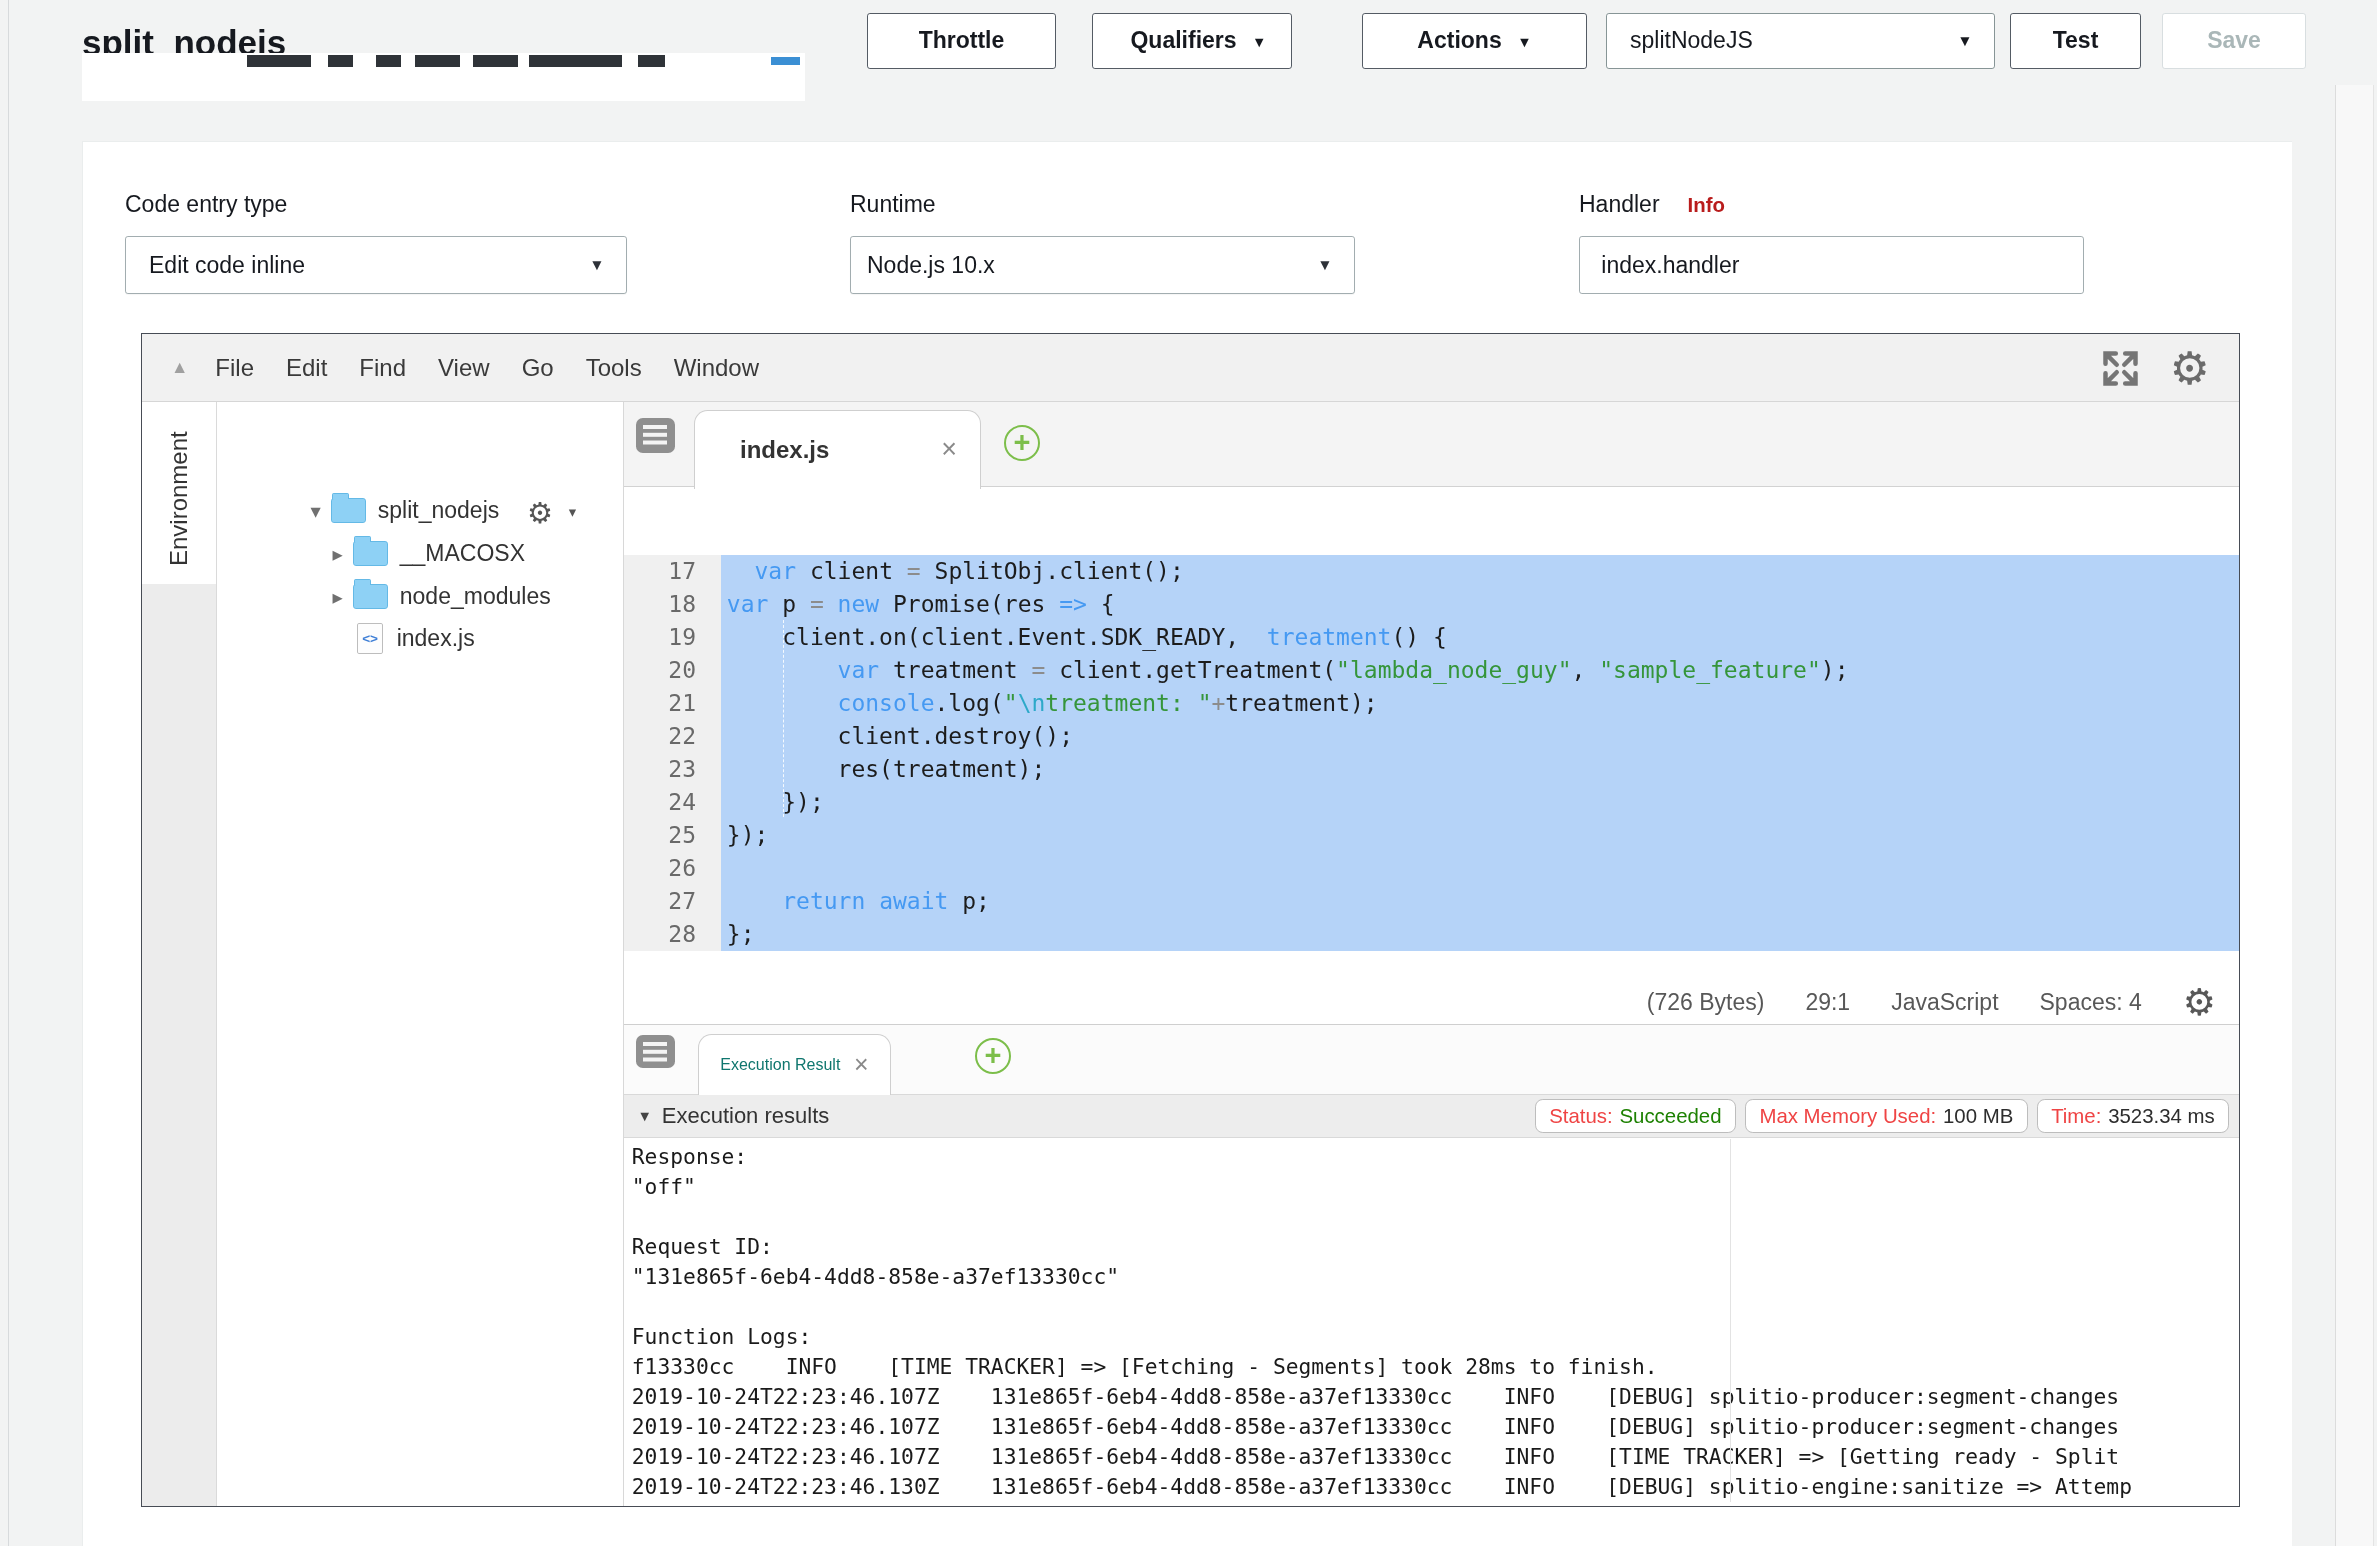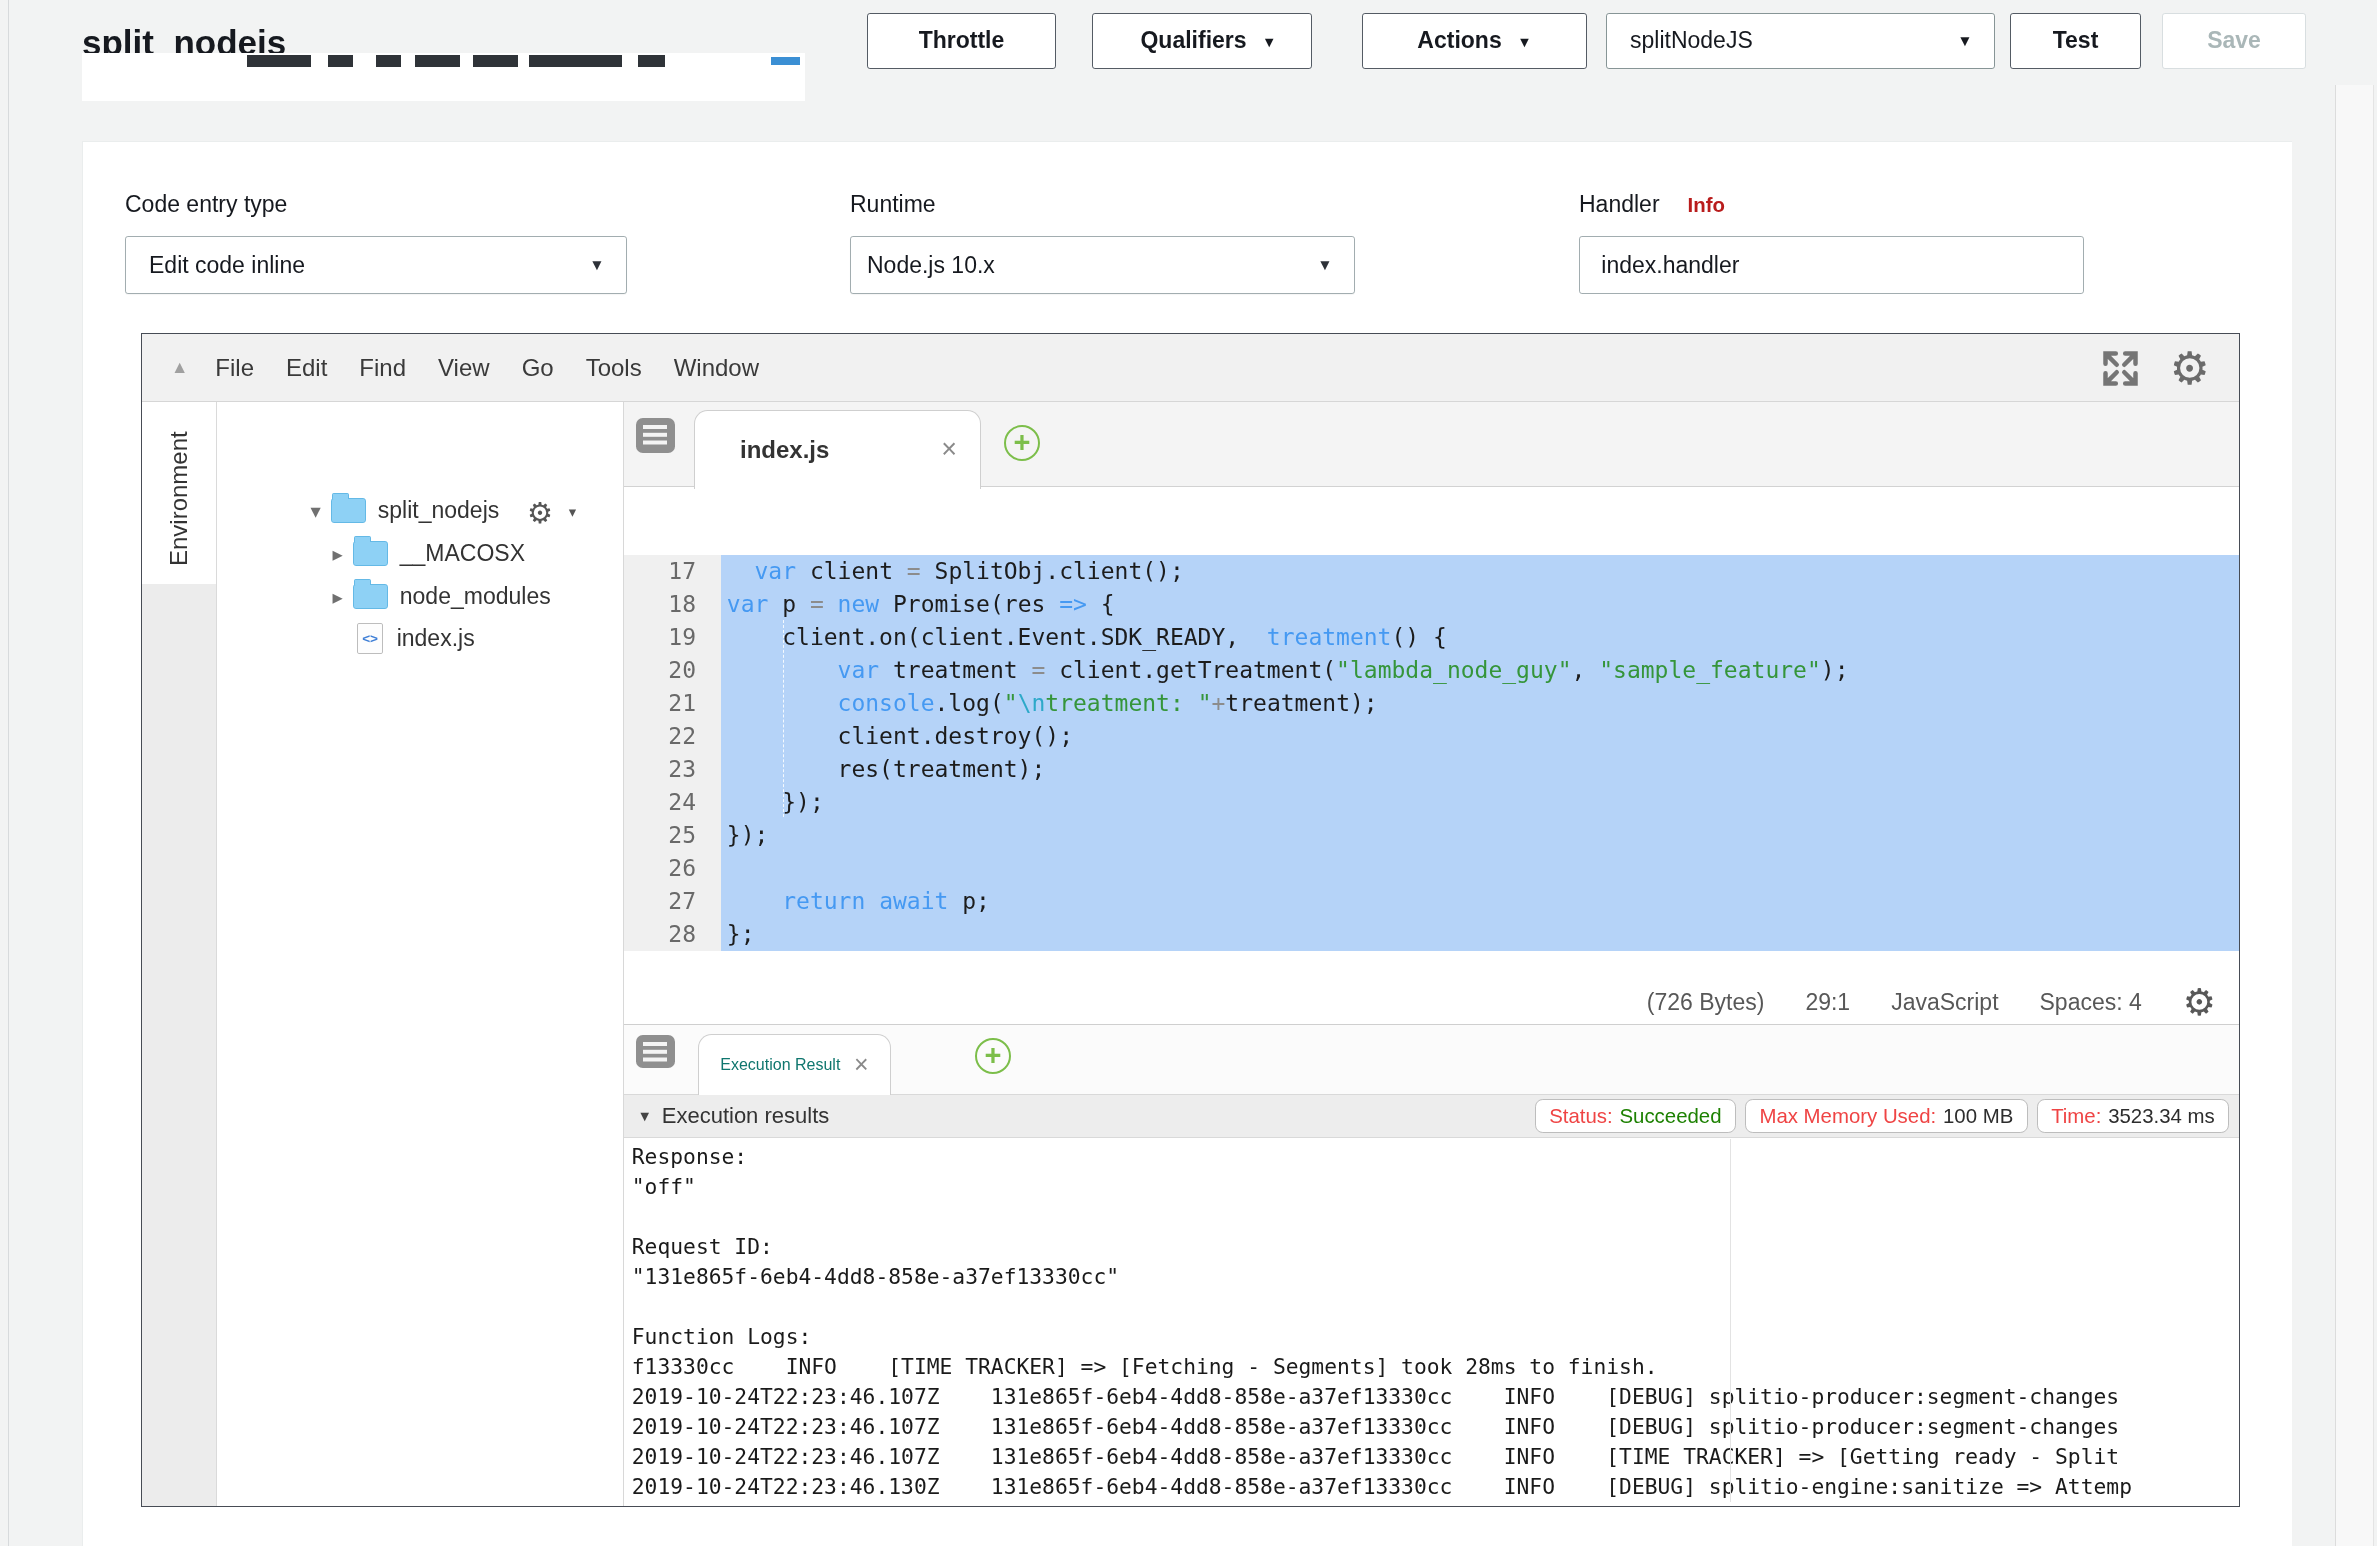--- a/index.html
+++ b/index.html
@@ -131,21 +131,21 @@
     <div class="frag" style="left:333px;width:45px;"></div>
     <div class="frag" style="left:391px;width:45px;"></div>
     <div class="frag" style="left:447px;width:93px;"></div>
     <div class="frag" style="left:556px;width:27px;"></div>
     <div class="frag blue" style="left:689px;width:29px;"></div>
   </div>
 
   <div class="hbtn" style="left:848px;width:189px;margin-left:19px;">
     <span>Throttle</span>
   </div>
-  <div class="hbtn" style="left:1092px;width:220px;padding-left:13px;">
+  <div class="hbtn" style="left:1092px;width:200px;padding-left:13px;">
     <span>Qualifiers</span>
     <span class="tri">▼</span>
   </div>
   <div class="hbtn" style="left:1362px;width:225px;">
     <span>Actions</span>
     <span class="tri">▼</span>
   </div>
   <div class="hselect" style="left:1606px;width:389px;">
     <span>splitNodeJS</span>
     <span class="tri">▼</span>

